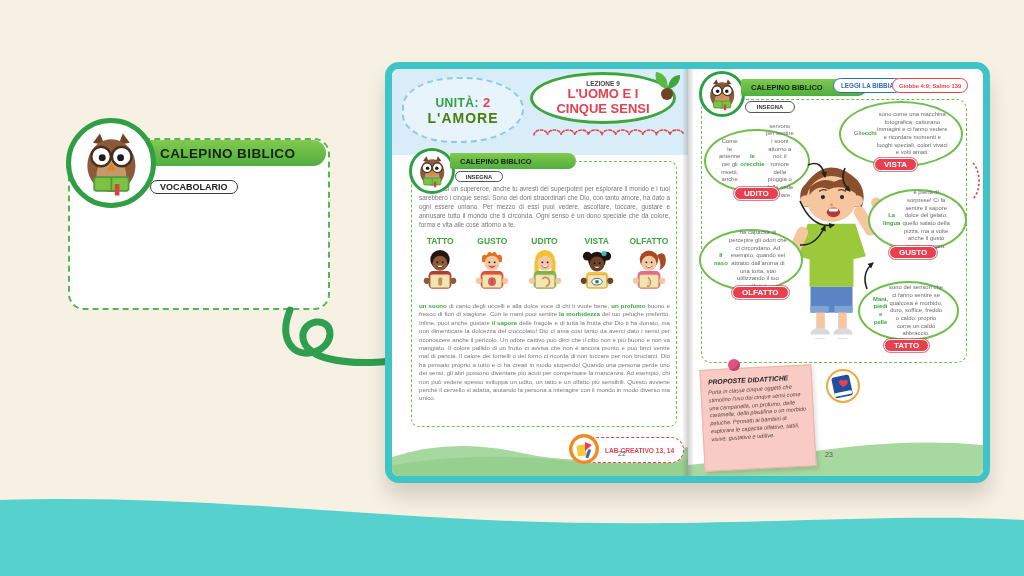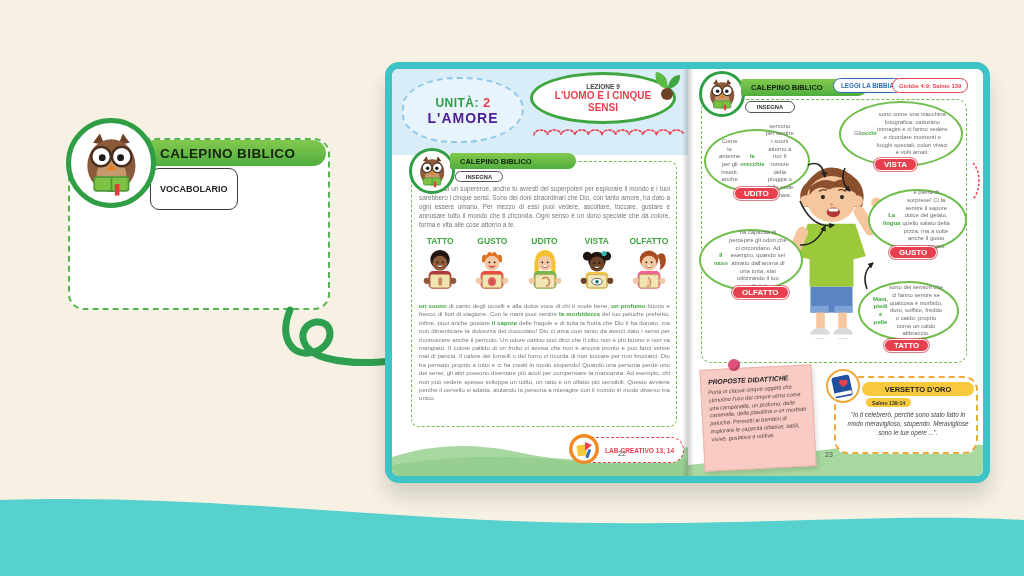--- a/index.html
+++ b/index.html
@@ -10,22 +10,22 @@
   
   .wave{position:absolute;left:0;top:0;width:1024px;height:576px;pointer-events:none;}
 
   
   .callout{position:absolute;left:68px;top:138px;width:262px;height:172px;background:#fff;
            border:2px dashed #56B54E;border-radius:16px;}
   .callout-banner{position:absolute;left:148px;top:140px;width:178px;height:26px;
            background:linear-gradient(180deg,#83C94E,#4FAE3F);border-radius:4px 16px 16px 4px;
            display:flex;align-items:center;padding-left:12px;font-weight:bold;font-size:13.5px;
            letter-spacing:.4px;color:#15230f;}
-  .callout-pill{position:absolute;left:150px;top:168px;background:#fff;border:1.5px solid #3a3a3a;
-           border-radius:9px;padding:15px 9px;font-size:9px;font-weight:bold;color:#222;}
+  .callout-pill{position:absolute;left:150px;top:180px;background:#fff;border:1.5px solid #3a3a3a;
+           border-radius:9px;padding:1px 9px;font-size:9px;font-weight:bold;color:#222;}
   .callout-body{position:absolute;left:82px;top:204px;width:236px;text-align:center;
            font-size:10.5px;font-weight:600;line-height:1.55;color:#2b2b2b;}
   .owl-frame{position:absolute;border-radius:50%;background:#fff;border:4px solid #2F9E44;
            display:flex;align-items:center;justify-content:center;overflow:hidden;}
   .owl-frame svg{width:86%;height:86%;}
   .owl-big{left:66px;top:118px;width:90px;height:90px;border-width:5px;}
 
   
   .swirl{position:absolute;left:270px;top:300px;width:175px;height:80px;}
 
@@ -38,26 +38,26 @@
   .spine{position:absolute;left:290px;top:0;width:12px;height:407px;
         background:linear-gradient(90deg,rgba(0,0,0,0),rgba(90,90,90,.28) 50%,rgba(0,0,0,0));}
 
   
   .blue-band{position:absolute;left:0;top:0;width:296px;height:86px;background:#D9EDF8;}
   .cloud{position:absolute;left:10px;top:8px;width:122px;height:66px;background:#E8F4FB;
         border:2px dashed #8FC9EA;border-radius:48% 52% 55% 45%;
         display:flex;flex-direction:column;align-items:center;justify-content:center;}
   .cloud .l1{font-size:12px;font-weight:bold;color:#2F9E44;letter-spacing:.5px;}
   .cloud .l1 .num{color:#E8404F;font-size:13px;}
-  .cloud .l2{font-size:14px;font-weight:bold;color:#4c1d95;letter-spacing:1px;}
+  .cloud .l2{font-size:14px;font-weight:bold;color:#4d7c0f;letter-spacing:1px;}
   .lesson-oval{position:absolute;left:138px;top:3px;width:146px;height:52px;background:#fff;
         border:3px solid #3FA63F;border-radius:50%;display:flex;flex-direction:column;
         align-items:center;justify-content:center;text-align:center;}
   .lesson-oval .lab{font-size:6.5px;font-weight:bold;color:#444;}
-  .lesson-oval .tit{font-size:10px;font-weight:bold;color:#E8404F;line-height:1.15;width:110px;}
+  .lesson-oval .tit{font-size:13px;font-weight:bold;color:#E8404F;line-height:1.15;width:110px;}
   .seed{position:absolute;left:256px;top:-2px;width:38px;height:34px;}
   .scallop{position:absolute;left:140px;top:54px;width:152px;height:16px;}
   .owl-small{width:46px;height:46px;border-width:3px;}
   .owl-l{left:17px;top:79px;}
   .banner{background:linear-gradient(180deg,#83C94E,#4FAE3F);border-radius:3px 12px 12px 3px;
         display:flex;align-items:center;padding-left:10px;font-weight:bold;color:#15230f;}
   .banner-l{position:absolute;left:58px;top:84px;width:126px;height:16px;font-size:7.5px;}
   .pill{background:#fff;border:1px solid #555;border-radius:7px;font-weight:bold;color:#333;
         display:flex;align-items:center;justify-content:center;}
   .pill-l{position:absolute;left:63px;top:102px;width:48px;height:11px;font-size:5.8px;}
@@ -422,25 +422,20 @@
       <svg class="hills hills-r" viewBox="0 0 296 45" preserveAspectRatio="none">
         <path d="M0,34 Q80,26 160,16 Q230,8 296,14 L296,45 L0,45 Z" fill="#A7D8A0"></path>
       </svg>
 
       <div class="note">
         <div class="note-title">PROPOSTE DIDATTICHE</div>
         <div class="note-body">Porta in classe cinque oggetti che stimolino l'uso dei cinque sensi come una campanella, un profumo, delle caramelle, della plastilina o un morbido peluche. Permetti ai bambini di esplorare le capacità olfattive, tattili, visive, gustative e uditive.</div>
       </div>
       <div class="pin"></div>
 
-      <div class="verse">
-        <div class="verse-band">VERSETTO D'ORO</div>
-        <div class="verse-ref">Salmo 139:14</div>
-        <div class="verse-quote">"Io ti celebrerò, perché sono stato fatto in modo meraviglioso, stupendo. Meravigliose sono le tue opere ...".</div>
-      </div>
       <svg class="bible-icon" viewBox="0 0 34 34">
         <circle cx="17" cy="17" r="16" fill="#fff" stroke="#EFA93C" stroke-width="2"></circle>
         <rect x="7" y="7" width="18" height="21" rx="2.5" fill="#1F4FA0" transform="rotate(-12 16 17)"></rect>
         <rect x="8" y="23" width="18" height="3.5" rx="1.5" fill="#fff" transform="rotate(-12 16 24)"></rect>
         <path d="M13,13 c0,-2.6 3.6,-3.2 4.4,-0.8 c0.8,-2.4 4.4,-1.8 4.4,0.8 c0,2.6 -4.4,5.2 -4.4,5.2 c0,0 -4.4,-2.6 -4.4,-5.2 Z" fill="#E8404F"></path>
       </svg>
 
       <div class="pagenum pn-r">23</div>
     </div>
 

